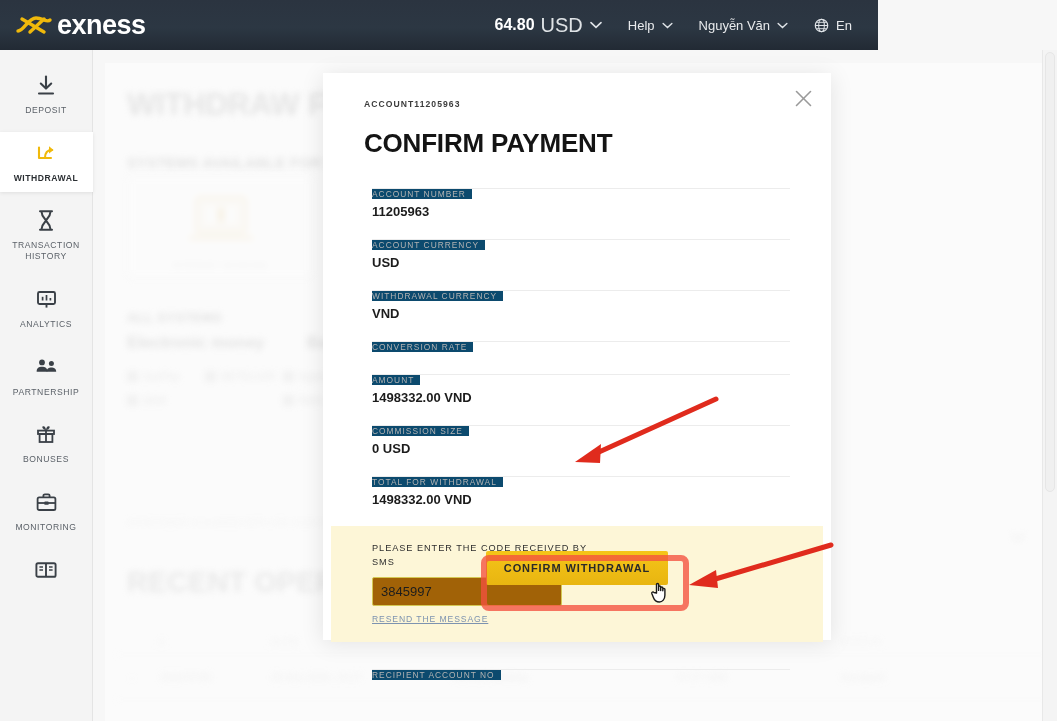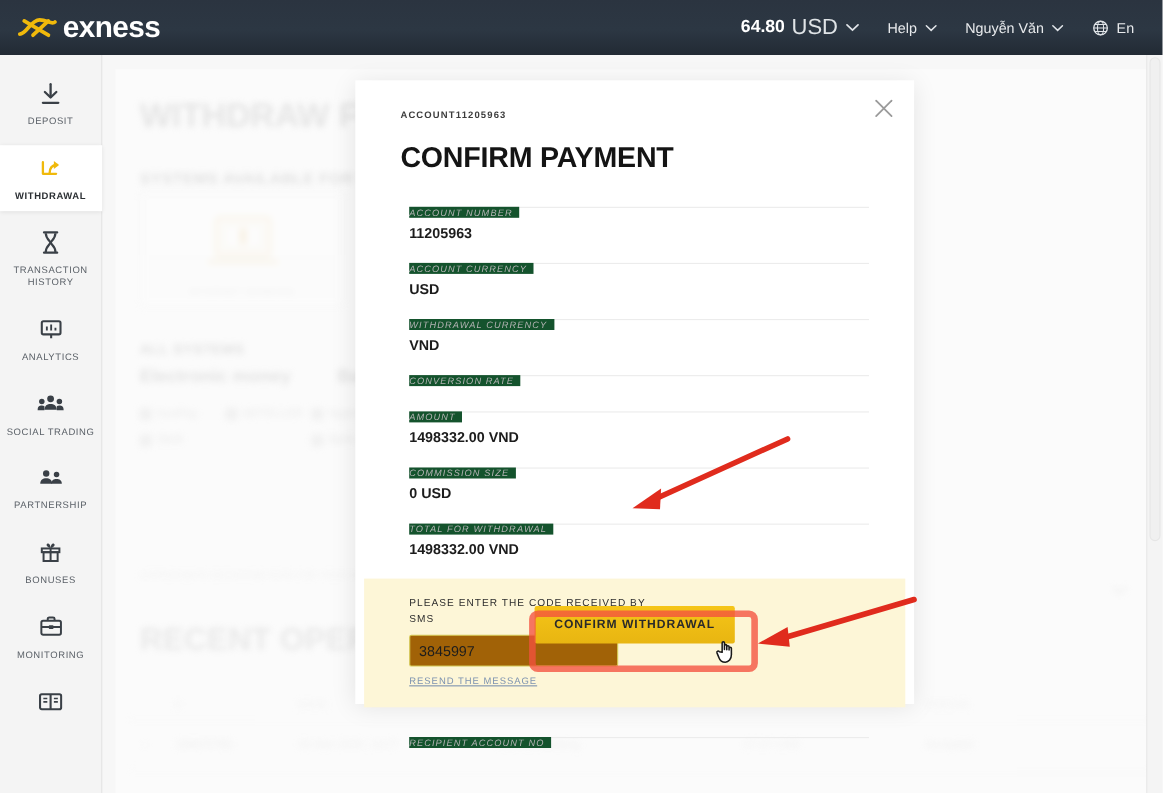--- a/index.html
+++ b/index.html
@@ -5,21 +5,21 @@
   * { box-sizing: border-box; margin: 0; padding: 0; }
   html, body {
     width: 1057px; height: 721px;
     font-family: "Liberation Sans", sans-serif;
     background: #ffffff; overflow: hidden;
   }
   #app { position: relative; width: 1057px; height: 721px; background: #f7f7f7; }
 
   
   .header {
-    position: absolute; top: 0; left: 0; width: 1057px; height: 50px;
+    position: absolute; top: 0; left: 0; width: 878px; height: 50px;
     background: linear-gradient(180deg,#2b3440 0%,#2c3743 55%,#222a34 100%);
     display: flex; align-items: center; z-index: 40;
   }
   .logo-wrap { display:flex; align-items:center; margin-left: 14px; }
   .logo-mark { width: 40px; height: 26px; position: relative; }
   .logo-mark svg { display:block; }
   .logo-text {
     color: #ffffff; font-size: 27px; font-weight: bold; letter-spacing: -0.5px;
     margin-left: 3px; line-height: 1;
   }
@@ -141,21 +141,21 @@
     margin-top: 2px;
   }
   .modal-title {
     font-size: 26px; font-weight: bold; color:#141414; letter-spacing: -.2px;
     margin-top: 19px; margin-bottom: 16px;
   }
   .field { position:relative; padding: 8px 0 5px 8px; }
   .field + .field { margin-top: 2px; }
   .field-label {
     font-size: 8.4px; letter-spacing: 1.0px; color:#b3b3b3; text-transform: uppercase;
-    position: relative; display:inline-block; background:#14532d; padding-right: 6px; z-index:2;font-style:italic;
+    position: relative; display:inline-block; background:#0c4a6e; padding-right: 6px; z-index:2;
   }
   .field-rule {
     position:absolute; left: 8px; right: 0; top: 13px; height:1px; background:#ececec; z-index:1;
   }
   .field-value {
     font-size: 13px; font-weight: bold; color:#1c1c1c; margin-top: 3px; position:relative; z-index:2;
   }
 
   .sms-box {
     margin: 14px -33px 0 -33px; background:#fdf6d7; padding: 16px 33px 16px 41px;
@@ -299,33 +299,20 @@
           <rect x="2" y="3" width="17" height="12" rx="1.5" stroke="#3a4047" stroke-width="1.9" fill="none"></rect>
           <line x1="10.5" y1="15" x2="10.5" y2="18.6" stroke="#3a4047" stroke-width="1.9"></line>
           <line x1="6.6" y1="11.5" x2="6.6" y2="7.8" stroke="#3a4047" stroke-width="1.7"></line>
           <line x1="10.5" y1="11.5" x2="10.5" y2="6" stroke="#3a4047" stroke-width="1.7"></line>
           <line x1="14.4" y1="11.5" x2="14.4" y2="9" stroke="#3a4047" stroke-width="1.7"></line>
         </svg>
       </span>
       <span class="nav-label">ANALYTICS</span>
     </div>
 
-    <div class="nav-item">
-      <span class="nav-ico">
-        <svg width="24" height="18" viewBox="0 0 24 18">
-          <circle cx="12" cy="4.6" r="3.1" fill="#3a4047"></circle>
-          <path d="M6.4 14.6 C6.4 10.6, 9 9.2, 12 9.2 C15 9.2, 17.6 10.6, 17.6 14.6 Z" fill="#3a4047"></path>
-          <circle cx="4" cy="7" r="2.5" fill="#3a4047"></circle>
-          <path d="M0 15 C0 11.8, 1.8 10.7, 4 10.7 C5 10.7, 5.8 10.9, 6.4 11.3 L6.4 15 Z" fill="#3a4047"></path>
-          <circle cx="20" cy="7" r="2.5" fill="#3a4047"></circle>
-          <path d="M24 15 C24 11.8, 22.2 10.7, 20 10.7 C19 10.7, 18.2 10.9, 17.6 11.3 L17.6 15 Z" fill="#3a4047"></path>
-        </svg>
-      </span>
-      <span class="nav-label">SOCIAL TRADING</span>
-    </div>
 
     <div class="nav-item">
       <span class="nav-ico">
         <svg width="23" height="17" viewBox="0 0 23 17">
           <circle cx="7" cy="4.4" r="2.9" fill="#3a4047"></circle>
           <path d="M1.6 13.8 C1.6 10, 4 8.8, 7 8.8 C10 8.8, 12.4 10, 12.4 13.8 Z" fill="#3a4047"></path>
           <circle cx="16.4" cy="5.4" r="2.5" fill="#3a4047"></circle>
           <path d="M11.6 13.8 C11.6 10.5, 13.9 9.5, 16.4 9.5 C18.9 9.5, 21.2 10.5, 21.2 13.8 Z" fill="#3a4047"></path>
         </svg>
       </span>

